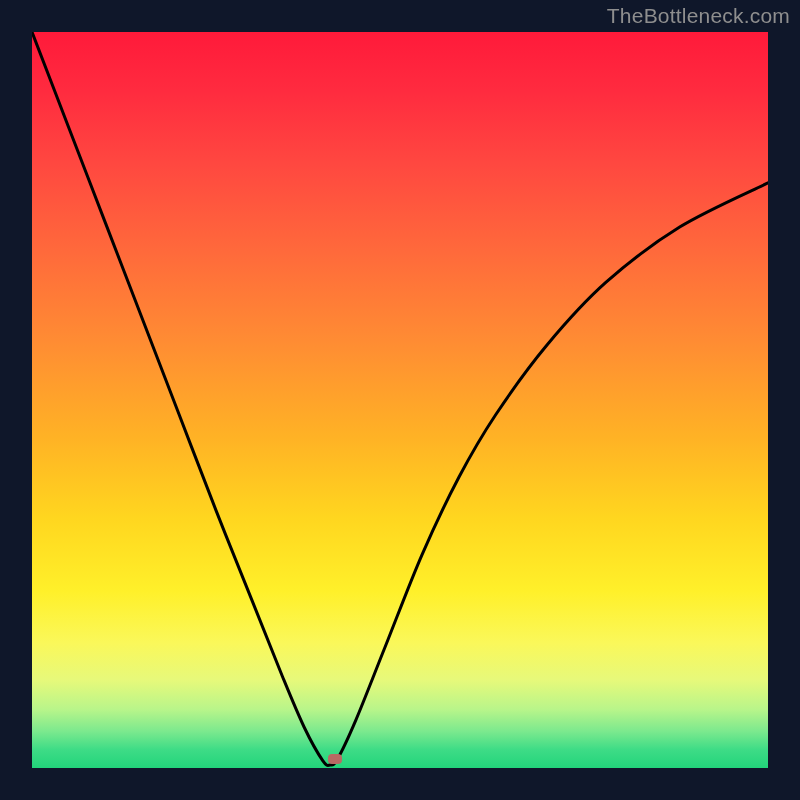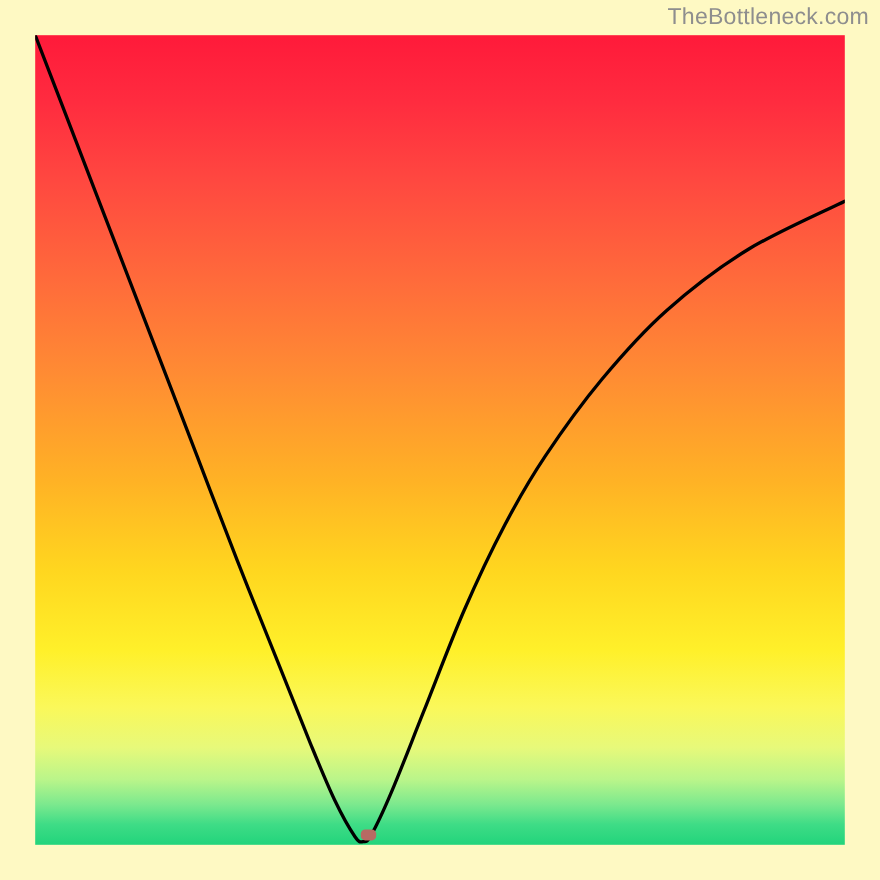--- a/index.html
+++ b/index.html
@@ -10,21 +10,21 @@
     background: #000;
     overflow: hidden;
     font-family: Arial, Helvetica, sans-serif;
   }
   .frame {
     position: absolute;
     top: 0;
     left: 0;
     width: 800px;
     height: 800px;
-    background: #fef9c3;
+    background: #0f172a;
   }
   .plot {
     position: absolute;
     top: 32px;
     left: 32px;
     width: 736px;
     height: 736px;
     
     background: linear-gradient(to bottom,
       #ff1a3a 0%,

